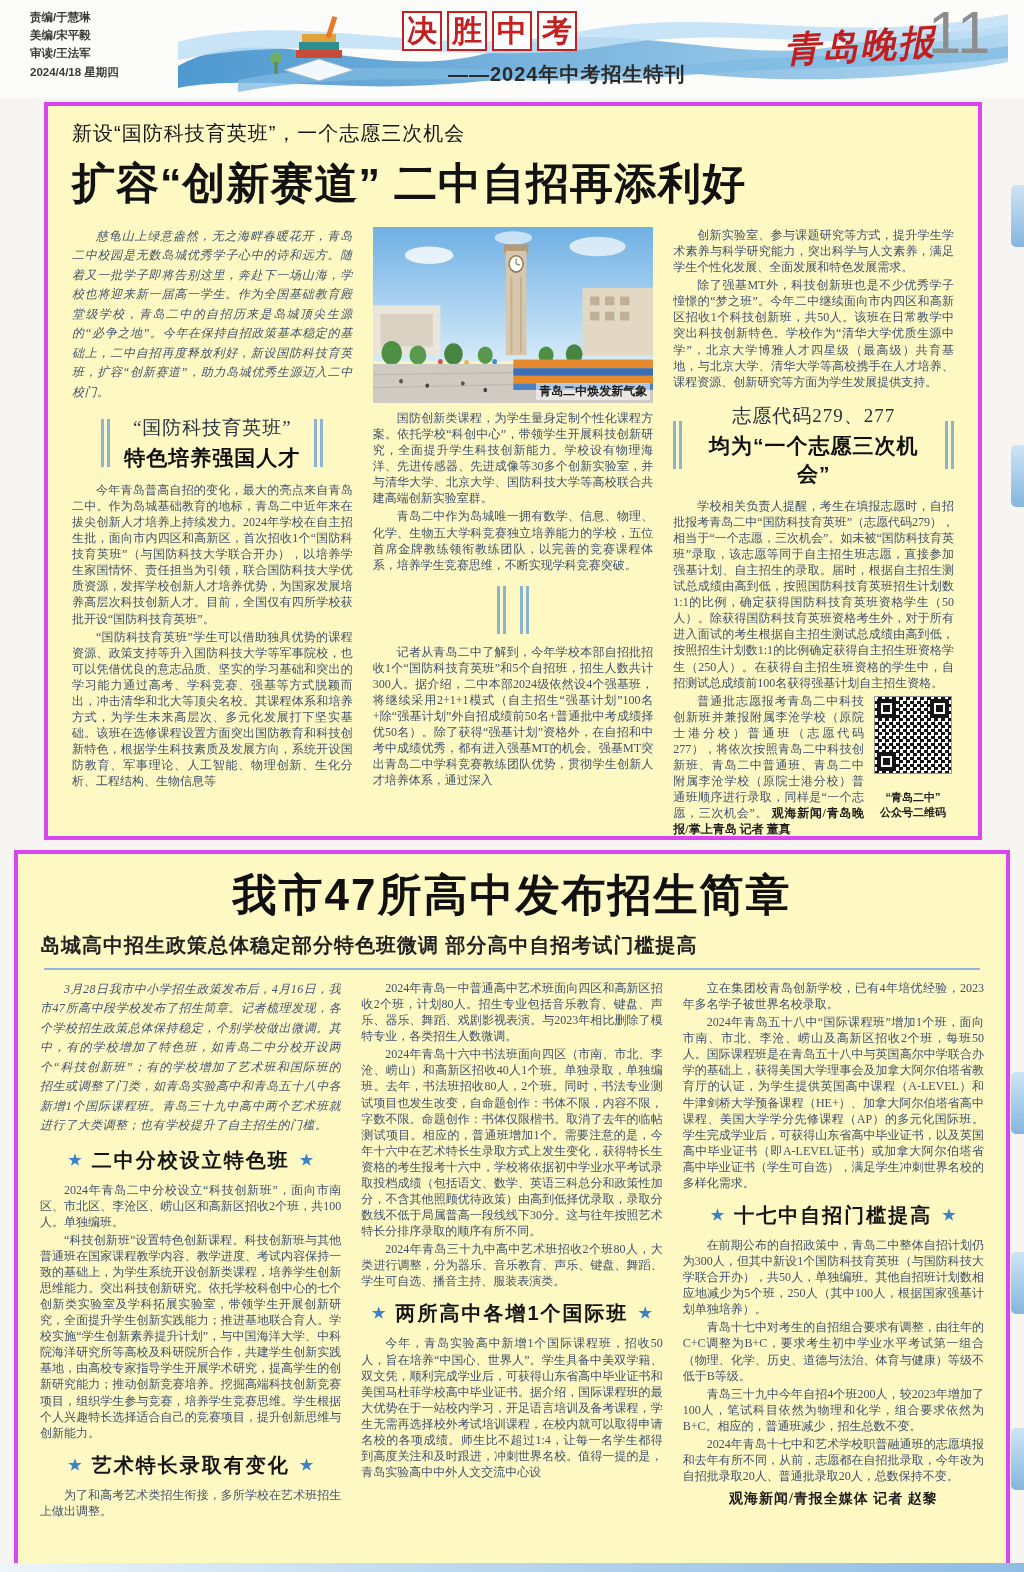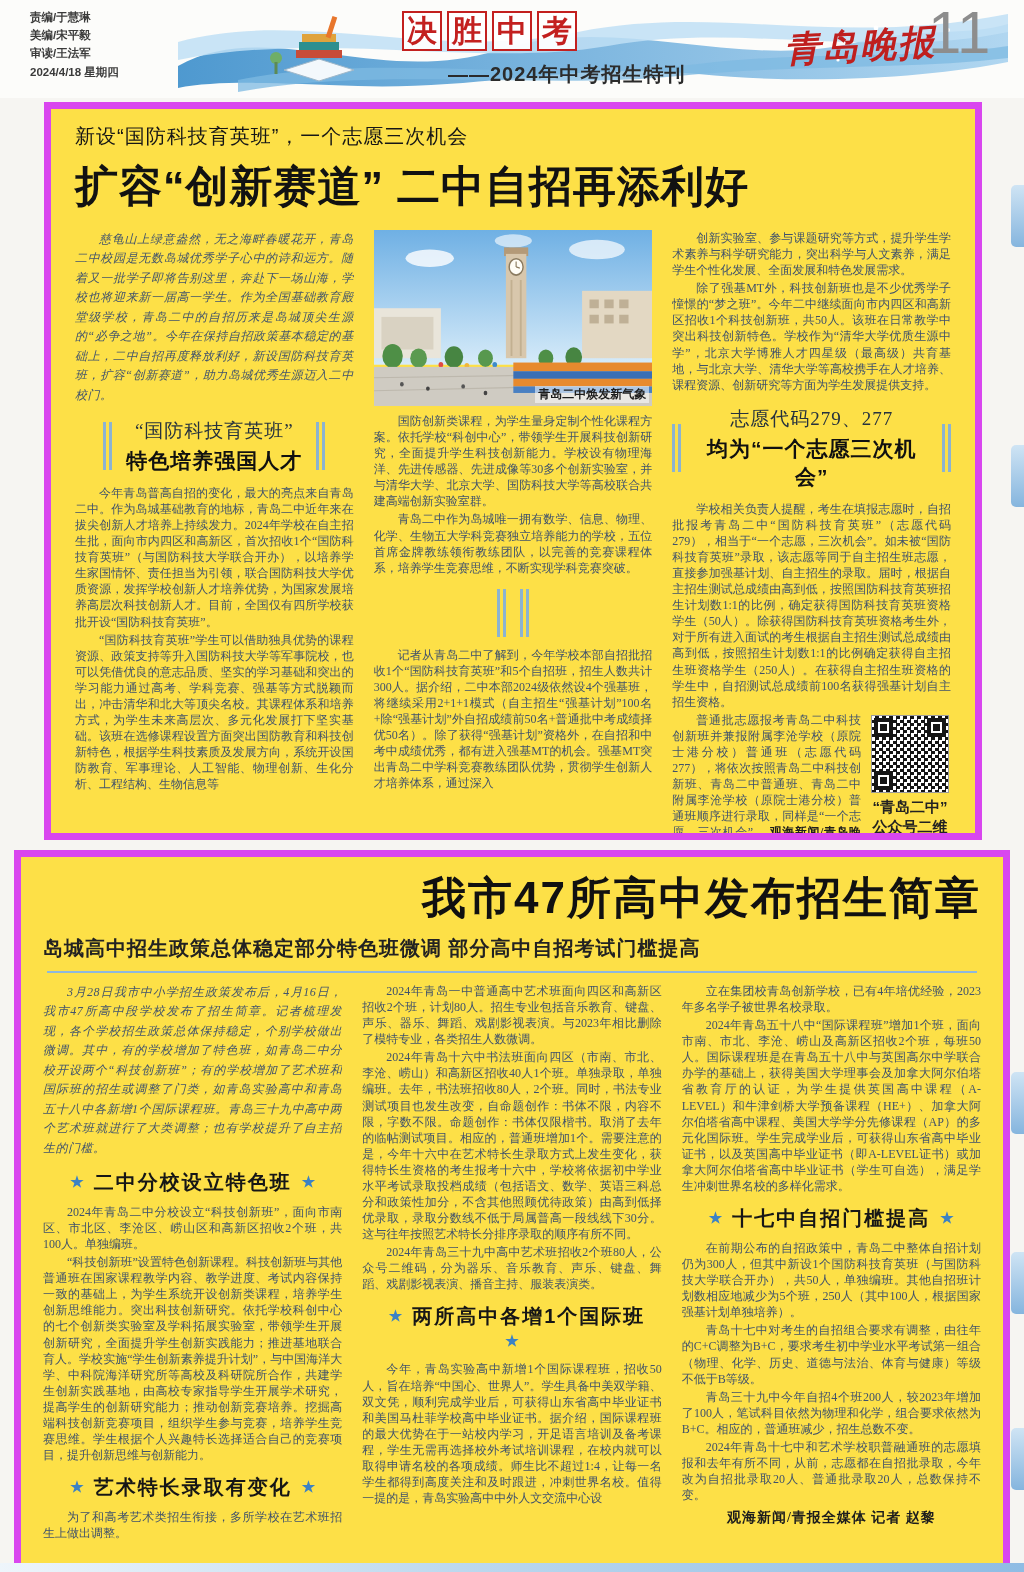--- a/index.html
+++ b/index.html
@@ -15,26 +15,26 @@
   .credits .date { font-weight:bold; margin-top:2px; }
   .banner-art { position:absolute; left:178px; top:0; }
   .title-boxes { position:absolute; left:402px; top:11px; display:flex; gap:5px; }
   .title-box { width:40px; height:40px; border:2px solid #c3201f; background:rgba(255,255,255,.92);
     color:#c3201f; font-family:"Liberation Sans",sans-serif; font-weight:bold; font-size:30px; line-height:36px; text-align:center; }
   .banner-sub { position:absolute; left:448px; top:61px; font-family:"Liberation Sans",sans-serif; font-weight:bold; font-size:20px; color:#2b2b2b; letter-spacing:1px; }
   .masthead { position:absolute; left:784px; top:22px; font-family:"DejaVu Serif",serif; font-style:italic; font-weight:bold;
     font-size:36px; color:#bf1f1e; transform:rotate(-3deg); letter-spacing:2px; }
   .pageno { position:absolute; left:928px; top:-2px; font-family:"Liberation Sans",sans-serif; font-size:60px; color:#8d8d8d; }
   
-  .paper { position:absolute; background:#fde047; border:7px solid #d946ef; }
+  .paper { position:absolute; background:#fef9c3; border:4px solid #d946ef; }
   .a1 { left:44px; top:102px; width:938px; height:738px; padding:14px 24px 8px; overflow:hidden; }
   .a2 { left:14px; top:850px; width:996px; height:721px; padding:12px 22px 8px; overflow:hidden; }
   .kicker { font-family:"Liberation Sans",sans-serif; font-weight:500; font-size:20px; color:#161616; letter-spacing:1px; }
   .headline1 { font-family:"Liberation Sans",sans-serif; font-weight:bold; font-size:43px; color:#121212; letter-spacing:1px; margin:8px 0 14px; white-space:nowrap; }
-  .headline2 { text-align:right; font-family:"Liberation Sans",sans-serif; font-weight:bold; font-size:44px; color:#111; letter-spacing:2px; }
+  .headline2 { text-align:center; font-family:"Liberation Sans",sans-serif; font-weight:bold; font-size:44px; color:#111; letter-spacing:2px; }
   .subtitle2 { text-align:left; font-family:"Liberation Sans",sans-serif; font-weight:bold; font-size:20px; color:#222; margin-top:7px; letter-spacing:1px; }
   .blue-rule { height:2px; background:#8fb8dc; margin:9px 4px 10px; }
   
   .cols { display:flex; gap:20px; }
   .cols1 { height:616px; overflow:hidden; }
   .cols2 { height:584px; overflow:hidden; }
   .col { flex:1; overflow:hidden; text-align:justify; }
   .p { font-size:12px; line-height:1.34; color:#40526b; text-indent:2em; margin-bottom:2px; }
   .kai { font-style:italic; line-height:1.62; letter-spacing:.5px; color:#42546c; }
   .credit { font-weight:bold; color:#1d1d1d; }
@@ -51,21 +51,21 @@
   .photo { position:relative; margin-bottom:7px; }
   .photo svg { display:block; width:100%; height:176px; }
   .photo-cap { position:absolute; right:3px; bottom:3px; font-family:"Liberation Sans",sans-serif; font-weight:bold; font-size:12px; color:#1c1c1c; background:rgba(255,255,255,.55); padding:0 3px; }
   
   .qrbox { float:right; width:82px; margin:4px 0 2px 8px; text-align:center; }
   .qr { width:76px; height:76px; margin:0 auto; position:relative; outline:1px solid #9a9a9a;
     background:repeating-conic-gradient(#151515 0% 25%, #ffffff 0% 50%); background-size:7px 7px; }
   .finder { position:absolute; width:19px; height:19px; border:4px solid #151515; background:#fff; }
   .finder b { display:block; width:7px; height:7px; background:#151515; margin:2px; }
   .f-tl { left:2px; top:2px; } .f-tr { right:2px; top:2px; } .f-bl { left:2px; bottom:2px; }
-  .qrcap { font-family:"Liberation Sans",sans-serif; font-weight:bold; font-size:15px; color:#222; line-height:1.35; margin-top:5px; }
+  .qrcap { font-family:"Liberation Sans",sans-serif; font-weight:bold; font-size:11px; color:#222; line-height:1.35; margin-top:17px; }
   .credit2 { text-align:center; font-weight:bold; color:#1d1d1d; font-size:14px; margin-top:6px; letter-spacing:1px; }
   
   .edge-tab { position:absolute; right:0; width:13px; height:62px; border-radius:5px 0 0 5px;
     background:linear-gradient(180deg,#cfe4f4,#85b5de); }
   .bottom-edge { position:absolute; left:0; bottom:0; width:100%; height:9px;
     background:linear-gradient(90deg,#eef5fb 0%,#bcd8ee 45%,#8fbce4 100%); }
 </style>
 </head>
 <body>
 
@@ -241,21 +241,21 @@
       <div class="starhead"><span class="star">★</span><span>二中分校设立特色班</span><span class="star">★</span></div>
       <p class="p">2024年青岛二中分校设立“科技创新班”，面向市南区、市北区、李沧区、崂山区和高新区招收2个班，共100人。单独编班。</p>
       <p class="p">“科技创新班”设置特色创新课程。科技创新班与其他普通班在国家课程教学内容、教学进度、考试内容保持一致的基础上，为学生系统开设创新类课程，培养学生创新思维能力。突出科技创新研究。依托学校科创中心的七个创新类实验室及学科拓展实验室，带领学生开展创新研究，全面提升学生创新实践能力；推进基地联合育人。学校实施“学生创新素养提升计划”，与中国海洋大学、中科院海洋研究所等高校及科研院所合作，共建学生创新实践基地，由高校专家指导学生开展学术研究，提高学生的创新研究能力；推动创新竞赛培养。挖掘高端科技创新竞赛项目，组织学生参与竞赛，培养学生竞赛思维。学生根据个人兴趣特长选择适合自己的竞赛项目，提升创新思维与创新能力。</p>
       <div class="starhead"><span class="star">★</span><span>艺术特长录取有变化</span><span class="star">★</span></div>
       <p class="p">为了和高考艺术类招生衔接，多所学校在艺术班招生上做出调整。</p>
     </div>
 
     <div class="col">
       <p class="p">2024年青岛一中普通高中艺术班面向四区和高新区招收2个班，计划80人。招生专业包括音乐教育、键盘、声乐、器乐、舞蹈、戏剧影视表演。与2023年相比删除了模特专业，各类招生人数微调。</p>
       <p class="p">2024年青岛十六中书法班面向四区（市南、市北、李沧、崂山）和高新区招收40人1个班。单独录取，单独编班。去年，书法班招收80人，2个班。同时，书法专业测试项目也发生改变，自命题创作：书体不限，内容不限，字数不限。命题创作：书体仅限楷书。取消了去年的临帖测试项目。相应的，普通班增加1个。需要注意的是，今年十六中在艺术特长生录取方式上发生变化，获得特长生资格的考生报考十六中，学校将依据初中学业水平考试录取投档成绩（包括语文、数学、英语三科总分和政策性加分，不含其他照顾优待政策）由高到低择优录取，录取分数线不低于局属普高一段线线下30分。这与往年按照艺术特长分排序录取的顺序有所不同。</p>
-      <p class="p">2024年青岛三十九中高中艺术班招收2个班80人，公众号二维码，分为器乐、音乐教育、声乐、键盘、舞蹈、戏剧影视表演、播音主持、服装表演类。</p>
+      <p class="p">2024年青岛三十九中高中艺术班招收2个班80人，大类进行调整，分为器乐、音乐教育、声乐、键盘、舞蹈、学生可自选、播音主持、服装表演类。</p>
       <div class="starhead"><span class="star">★</span><span>两所高中各增1个国际班</span><span class="star">★</span></div>
       <p class="p">今年，青岛实验高中新增1个国际课程班，招收50人，旨在培养“中国心、世界人”。学生具备中美双学籍、双文凭，顺利完成学业后，可获得山东省高中毕业证书和美国马杜菲学校高中毕业证书。据介绍，国际课程班的最大优势在于一站校内学习，开足语言培训及备考课程，学生无需再选择校外考试培训课程，在校内就可以取得申请名校的各项成绩。师生比不超过1:4，让每一名学生都得到高度关注和及时跟进，冲刺世界名校。值得一提的是，青岛实验高中中外人文交流中心设</p>
     </div>
 
     <div class="col">
       <p class="p">立在集团校青岛创新学校，已有4年培优经验，2023年多名学子被世界名校录取。</p>
       <p class="p">2024年青岛五十八中“国际课程班”增加1个班，面向市南、市北、李沧、崂山及高新区招收2个班，每班50人。国际课程班是在青岛五十八中与英国高尔中学联合办学的基础上，获得美国大学理事会及加拿大阿尔伯塔省教育厅的认证，为学生提供英国高中课程（A-LEVEL）和牛津剑桥大学预备课程（HE+）、加拿大阿尔伯塔省高中课程、美国大学学分先修课程（AP）的多元化国际班。学生完成学业后，可获得山东省高中毕业证书，以及英国高中毕业证书（即A-LEVEL证书）或加拿大阿尔伯塔省高中毕业证书（学生可自选），满足学生冲刺世界名校的多样化需求。</p>
       <div class="starhead"><span class="star">★</span><span>十七中自招门槛提高</span><span class="star">★</span></div>
       <p class="p">在前期公布的自招政策中，青岛二中整体自招计划仍为300人，但其中新设1个国防科技育英班（与国防科技大学联合开办），共50人，单独编班。其他自招班计划数相应地减少为5个班，250人（其中100人，根据国家强基计划单独培养）。</p>
       <p class="p">青岛十七中对考生的自招组合要求有调整，由往年的C+C调整为B+C，要求考生初中学业水平考试第一组合（物理、化学、历史、道德与法治、体育与健康）等级不低于B等级。</p>

